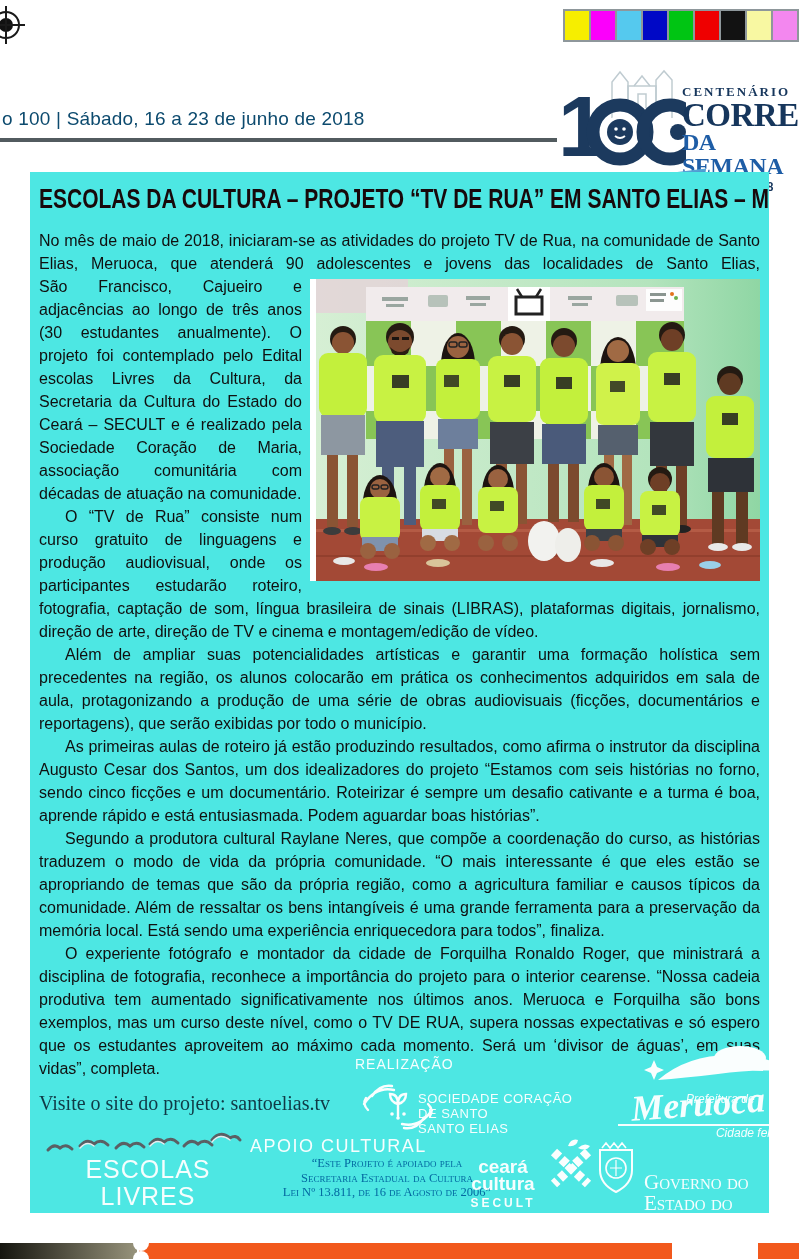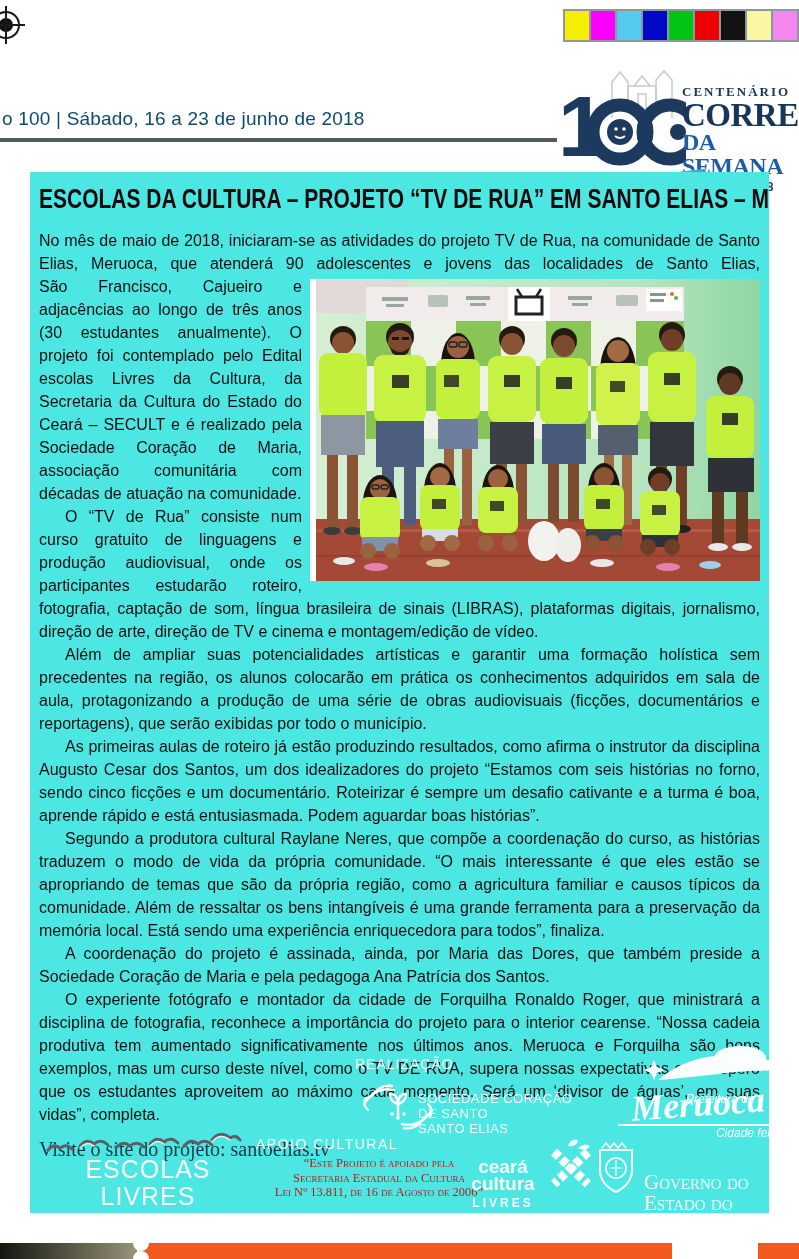--- a/index.html
+++ b/index.html
@@ -52,24 +52,24 @@
   #sociedade{left:388px;top:919px;width:190px;text-align:left;font-weight:normal;
              font-size:13px;line-height:15px;letter-spacing:.5px;}
   #meruoca{left:568px;top:872px;width:200px;text-align:center;}
   #meruoca-pref{font-size:12px;font-style:italic;position:absolute;left:88px;top:48px;}
   #meruoca-name{font-family:"Liberation Serif",serif;font-style:italic;font-weight:bold;
                 font-size:36px;line-height:36px;transform:rotate(-4deg);margin-top:42px;}
   #meruoca-line{height:2px;background:#f6fefe;width:160px;margin:2px auto 0 auto;}
   #meruoca-tag{font-size:12px;font-style:italic;text-align:right;padding-right:16px;}
   #birds-icon{left:14px;top:958px;}
   #escolas-livres{left:8px;top:984px;width:220px;text-align:center;font-size:25px;line-height:27px;letter-spacing:1px;}
-  #apoio-label{left:226px;top:964px;font-size:14px;letter-spacing:1.5px;}
-  #apoio-quote{left:224px;top:984px;width:250px;text-align:center;
+  #apoio-label{left:220px;top:964px;font-size:18px;letter-spacing:1.5px;}
+  #apoio-quote{left:232px;top:984px;width:250px;text-align:center;
                font-family:"Liberation Serif",serif;font-variant:small-caps;
-               font-size:12.5px;line-height:14.5px;color:#b91c1c;}
+               font-size:12.5px;line-height:14.5px;color:#0369a1;}
   #ceara-cultura{left:430px;top:986px;width:86px;text-align:center;font-weight:bold;
                  font-size:19px;line-height:17px;}
   #ceara-secult{font-weight:bold;font-size:12px;letter-spacing:3px;margin-top:3px;}
   #ceara-x-icon{left:518px;top:966px;}
   #shield-icon{left:562px;top:968px;}
   #governo{left:614px;top:970px;margin-top:30px;}
   .gov-line{font-family:"Liberation Serif",serif;font-variant:small-caps;font-size:21px;line-height:21px;}
   #gov-sec{font-family:"Liberation Serif",serif;font-style:italic;font-size:12px;letter-spacing:1px;margin-top:3px;}
 
   
@@ -355,21 +355,20 @@
         <ellipse cx="28" cy="282" rx="11" ry="4" fill="#e8e8e8"></ellipse>
         <ellipse cx="394" cy="286" rx="11" ry="4" fill="#9ad0e8"></ellipse>
       </svg>
     </div>
 
     <p class="cont">São Francisco, Cajueiro e adjacências ao longo de três anos (30 estudantes anualmente). O projeto foi contemplado pelo Edital escolas Livres da Cultura, da Secretaria da Cultura do Estado do Ceará – SECULT e é realizado pela Sociedade Coração de Maria, associação comunitária com décadas de atuação na comunidade.</p>
     <p>O “TV de Rua” consiste num curso gratuito de linguagens e produção audiovisual, onde os participantes estudarão roteiro, fotografia, captação de som, língua brasileira de sinais (LIBRAS), plataformas digitais, jornalismo, direção de arte, direção de TV e cinema e montagem/edição de vídeo.</p>
     <p>Além de ampliar suas potencialidades artísticas e garantir uma formação holística sem precedentes na região, os alunos colocarão em prática os conhecimentos adquiridos em sala de aula, protagonizando a produção de uma série de obras audiovisuais (ficções, documentários e reportagens), que serão exibidas por todo o município.</p>
     <p>As primeiras aulas de roteiro já estão produzindo resultados, como afirma o instrutor da disciplina Augusto Cesar dos Santos, um dos idealizadores do projeto “Estamos com seis histórias no forno, sendo cinco ficções e um documentário. Roteirizar é sempre um desafio cativante e a turma é boa, aprende rápido e está entusiasmada. Podem aguardar boas histórias”.</p>
     <p>Segundo a produtora cultural Raylane Neres, que compõe a coordenação do curso, as histórias traduzem o modo de vida da própria comunidade. “O mais interessante é que eles estão se apropriando de temas que são da própria região, como a agricultura familiar e causos típicos da comunidade. Além de ressaltar os bens intangíveis é uma grande ferramenta para a preservação da memória local. Está sendo uma experiência enriquecedora para todos”, finaliza.</p>
-    <p>A coordenação do projeto é assinada, ainda, por Maria das Dores, que também preside a Sociedade Coração de Maria e pela pedagoga Ana Patrícia dos Santos.</p>
     <p>O experiente fotógrafo e montador da cidade de Forquilha Ronaldo Roger, que ministrará a disciplina de fotografia, reconhece a importância do projeto para o interior cearense. “Nossa cadeia produtiva tem aumentado significativamente nos últimos anos. Meruoca e Forquilha são bons exemplos, mas um curso deste nível, como o TV DE RUA, supera nossas expectativas e só espero que os estudantes aproveitem ao máximo cada momento. Será um ‘divisor de águas’, em suas vidas”, completa.</p>
   </div>
 
   <div id="site-line">Visite o site do projeto: santoelias.tv</div>
 
   <div id="realizacao" class="abs white">REALIZAÇÃO</div>
 
   <svg id="hands-icon" class="abs" width="80" height="66">
     <g stroke="#fafefe" stroke-width="2.4" fill="none" stroke-linecap="round">
       <path d="M6 30 Q18 12 36 16 M10 36 Q4 30 8 24 M14 22 Q22 10 34 12"></path>
@@ -422,21 +421,21 @@
   <div id="apoio-label" class="abs white">APOIO CULTURAL</div>
   <div id="apoio-quote" class="abs">
     <div>“Este Projeto é apoiado pela</div>
     <div>Secretaria Estadual da Cultura</div>
     <div>Lei Nº 13.811, de 16 de Agosto de 2006”</div>
   </div>
 
   <div id="ceara-cultura" class="abs white">
     <div>ceará</div>
     <div>cultura</div>
-    <div id="ceara-secult">LIVRES</div>
+    <div id="ceara-secult">SECULT</div>
   </div>
   <svg id="ceara-x-icon" class="abs" width="46" height="52">
     <g stroke="#fafefe" stroke-width="9" stroke-dasharray="7 3.5" fill="none">
       <path d="M6 14 L40 46 M40 14 L6 46"></path>
     </g>
     <path d="M20 8 Q23 0 30 2 Q29 9 20 8 Z" fill="#fafefe"></path>
     <path d="M30 10 Q36 4 42 8 Q38 14 30 10 Z" fill="#fafefe"></path>
   </svg>
 
   <svg id="shield-icon" class="abs" width="48" height="56">

